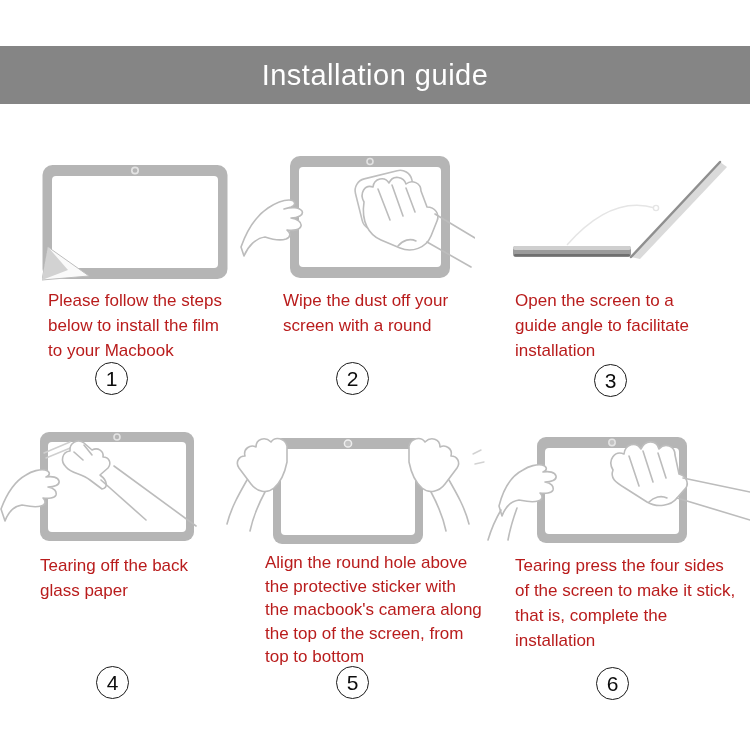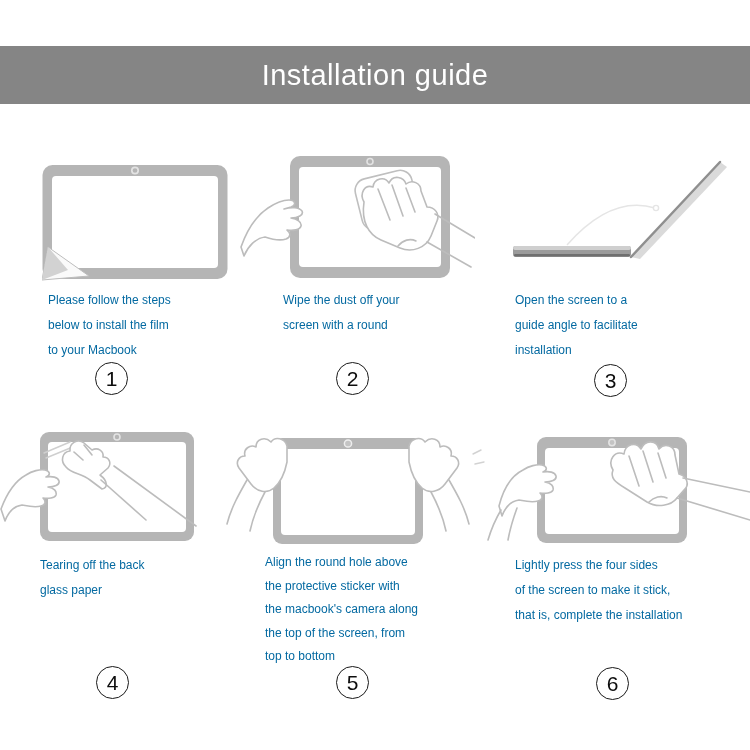--- a/index.html
+++ b/index.html
@@ -3,21 +3,21 @@
 <meta charset="utf-8">
 <style>
   html,body{margin:0;padding:0;background:#fff;}
   .page{position:relative;width:750px;height:750px;background:#fff;overflow:hidden;
         font-family:"Liberation Sans","DejaVu Sans",sans-serif;}
   .banner{position:absolute;left:0;top:46px;width:750px;height:58px;background:#858585;
           display:flex;align-items:center;justify-content:center;}
   .banner .title{font-size:29px;font-weight:400;color:#ffffff;letter-spacing:.5px;}
   .illu{position:absolute;}
   .illu svg{display:block;width:100%;height:100%;}
-  .caption{position:absolute;font-size:12px;line-height:25px;color:#0369a1;white-space:pre-line;}
+  .caption{position:absolute;font-size:17px;line-height:25px;color:#b91c1c;white-space:pre-line;}
   .caption.tight{line-height:23.5px;}
   .badge{position:absolute;width:31px;height:31px;border:1.5px solid #1a1a1a;border-radius:50%;
          background:#fff;display:flex;align-items:center;justify-content:center;
          font-size:21px;color:#0d0d0d;}
   .hand{fill:#fff;stroke:#bcbcbc;stroke-width:1.6;stroke-linejoin:round;stroke-linecap:round;}
   .handline{fill:none;stroke:#bcbcbc;stroke-width:1.6;stroke-linejoin:round;stroke-linecap:round;}
 </style>
 </head>
 <body>
 
@@ -164,21 +164,21 @@
   <div class="caption" style="left:515px;top:288px">Open the screen to a
 guide angle to facilitate
 installation</div>
   <div class="caption tight" style="left:265px;top:551px">Align the round hole above
 the protective sticker with
 the macbook's camera along
 the top of the screen, from
 top to bottom</div>
   <div class="caption" style="left:40px;top:553px">Tearing off the back
 glass paper</div>
-  <div class="caption" style="left:515px;top:553px">Lightly press the four sides
+  <div class="caption" style="left:515px;top:553px">Tearing press the four sides
 of the screen to make it stick,
 that is, complete the installation</div>
 
   <div class="badge" style="left:95px;top:362px">1</div>
   <div class="badge" style="left:336px;top:362px">2</div>
   <div class="badge" style="left:594px;top:364px">3</div>
   <div class="badge" style="left:96px;top:666px">4</div>
   <div class="badge" style="left:336px;top:666px">5</div>
   <div class="badge" style="left:596px;top:667px">6</div>
 

